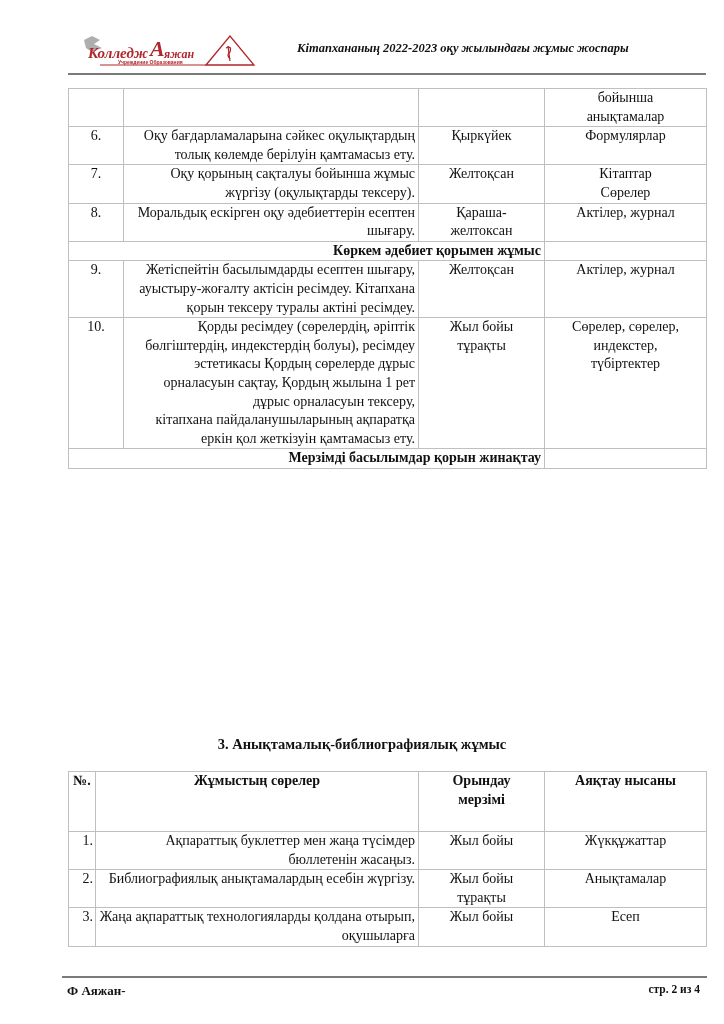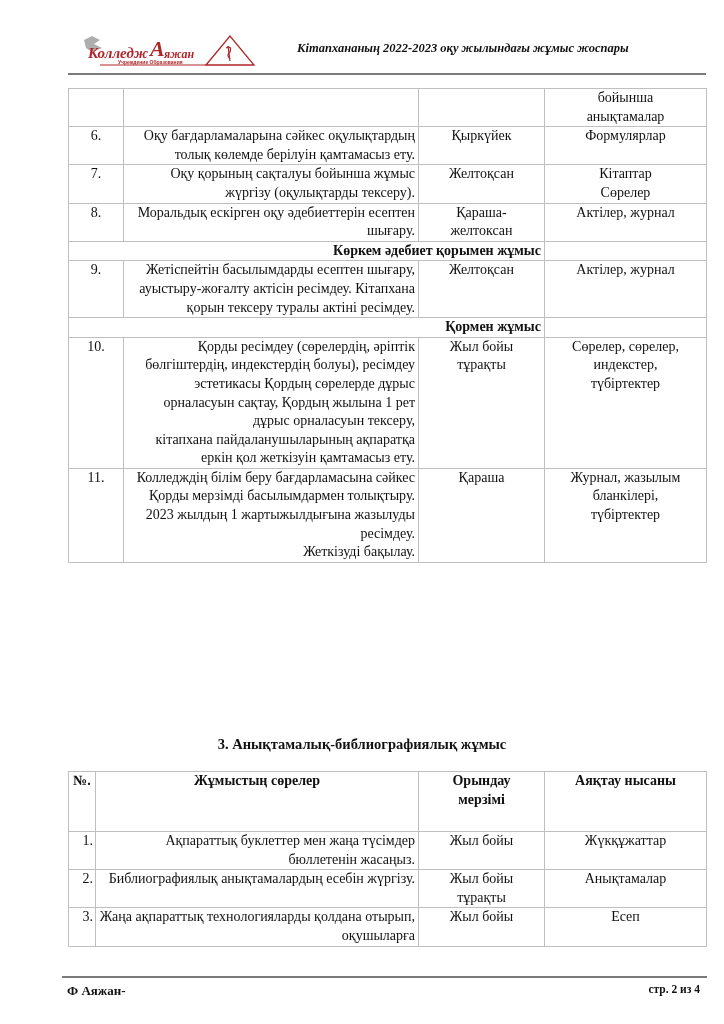--- a/index.html
+++ b/index.html
@@ -85,43 +85,33 @@
       <tr class="section">
         <td class="sec-title" colspan="3">Көркем әдебиет қорымен жұмыс</td>
         <td></td>
       </tr>
       <tr>
         <td class="num">9.</td>
         <td class="content ml">Жетіспейтін басылымдарды есептен шығару, ауыстыру-жоғалту актісін ресімдеу. Кітапхана қорын тексеру туралы актіні ресімдеу.</td>
         <td class="center ml">Желтоқсан</td>
         <td class="center ml">Актілер, журнал</td>
       </tr>
-      <tr class="section">
-        <td class="sec-title" colspan="3">Қормен жұмыс</td>
-        <td></td>
-      </tr>
       <tr>
         <td class="num">10.</td>
         <td class="content ml"> Қорды ресімдеу (сөрелердің, әріптік бөлгіштердің, индекстердің болуы), ресімдеу эстетикасы Қордың сөрелерде дұрыс орналасуын сақтау, Қордың жылына 1 рет дұрыс орналасуын тексеру,
 кітапхана пайдаланушыларының ақпаратқа еркін қол жеткізуін қамтамасыз ету.</td>
         <td class="center ml">Жыл бойы
 тұрақты</td>
         <td class="center ml">Сөрелер, сөрелер,
 индекстер,
 түбіртектер</td>
       </tr>
-      <tr>
-        <td class="num">11.</td>
-        <td class="content ml">Колледждің білім беру бағдарламасына сәйкес Қорды мерзімді басылымдармен толықтыру.
-2023 жылдың 1 жартыжылдығына жазылуды ресімдеу.
-Жеткізуді бақылау.</td>
-        <td class="center ml">Қараша</td>
-        <td class="center ml">Журнал, жазылым
-бланкілері,
-түбіртектер</td>
+      <tr class="section">
+        <td class="sec-title" colspan="3">Мерзімді басылымдар қорын жинақтау</td>
+        <td></td>
       </tr>
     </tbody>
 </table>
 
 <div class="section-heading">3. Анықтамалық-библиографиялық жұмыс</div>
 
 <table class="plan" id="tbl2">
   <colgroup>
     <col style="width:27px">
       <col style="width:323px">

